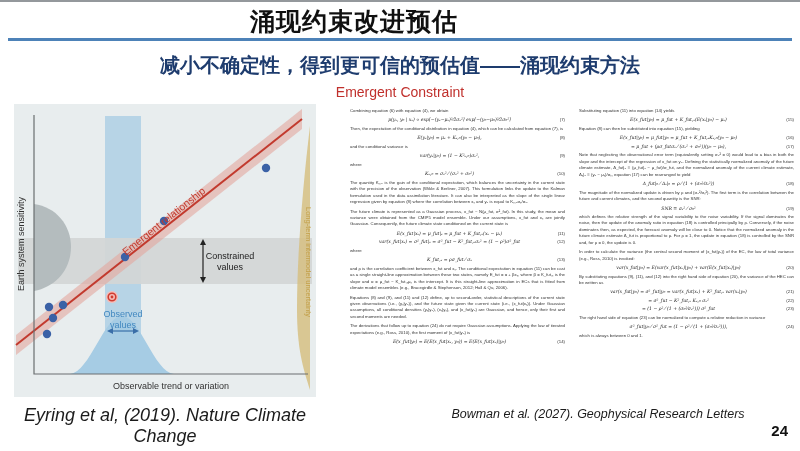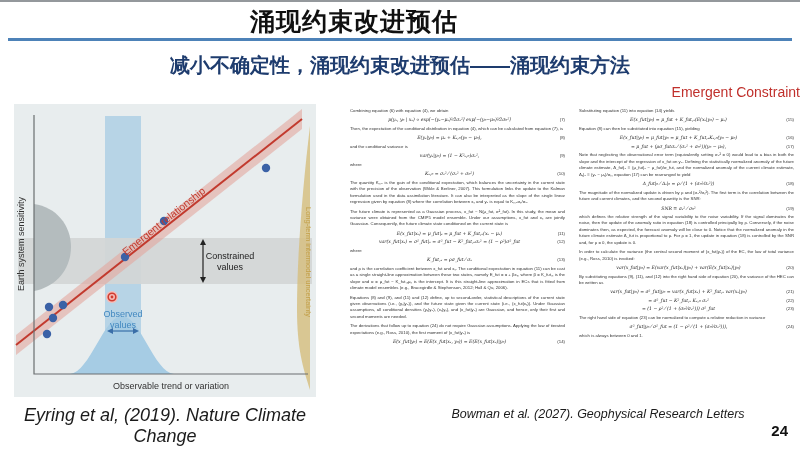--- a/index.html
+++ b/index.html
@@ -11,21 +11,21 @@
   .slide-title{
     position:absolute;top:5px;left:0;width:708px;text-align:center;
     font-size:25px;font-weight:bold;color:#101010;letter-spacing:1px;
   }
   .title-rule{position:absolute;top:38px;left:8px;width:784px;height:3px;background:#4d82b8;}
   .subtitle{
     position:absolute;top:52px;left:0;width:800px;text-align:center;
     font-size:20px;font-weight:bold;color:#1e3c6e;
   }
   .ec-label{
-    position:absolute;top:84px;left:0;width:800px;text-align:right;
+    position:absolute;top:84px;left:0;width:800px;text-align:center;
     font-size:14px;color:#c0302c;font-weight:500;
   }
   .figure-wrap{position:absolute;left:14px;top:104px;width:302px;height:293px;}
   .paper{
     position:absolute;left:350px;top:108px;width:444px;height:292px;
     display:flex;gap:14px;overflow:hidden;
   }
   .paper-col{width:215px;color:#333;}
   .para{
     margin:0 0 3px 0;font-size:4.3px;line-height:1.5;text-align:justify;
@@ -47,21 +47,21 @@
   .page-num{position:absolute;top:422px;right:12px;font-size:15px;color:#111;font-weight:600;margin-left:27px;}
   svg text{font-family:"Liberation Sans",sans-serif;}
 </style>
 </head>
 <body>
 
 <div class="top-edge"></div>
 
 <div class="slide-title">涌现约束改进预估</div>
 <div class="title-rule"></div>
-<div class="subtitle">减小不确定性，涌现约束改进预估——涌现约束方法</div>
+<div class="subtitle">减小不确定性，得到更可信的预估值——涌现约束方法</div>
 <div class="ec-label">Emergent Constraint</div>
 
 <div class="figure-wrap">
   <svg width="302" height="293" viewBox="0 0 302 293">
 
     <rect x="0" y="0" width="302" height="293" fill="#e8edee"></rect>
 
     <rect x="91" y="12" width="36" height="258" fill="#b7d4e6"></rect>
 
     <rect x="4" y="134" width="294" height="46" fill="#d2d6d6" opacity="0.92"></rect>

